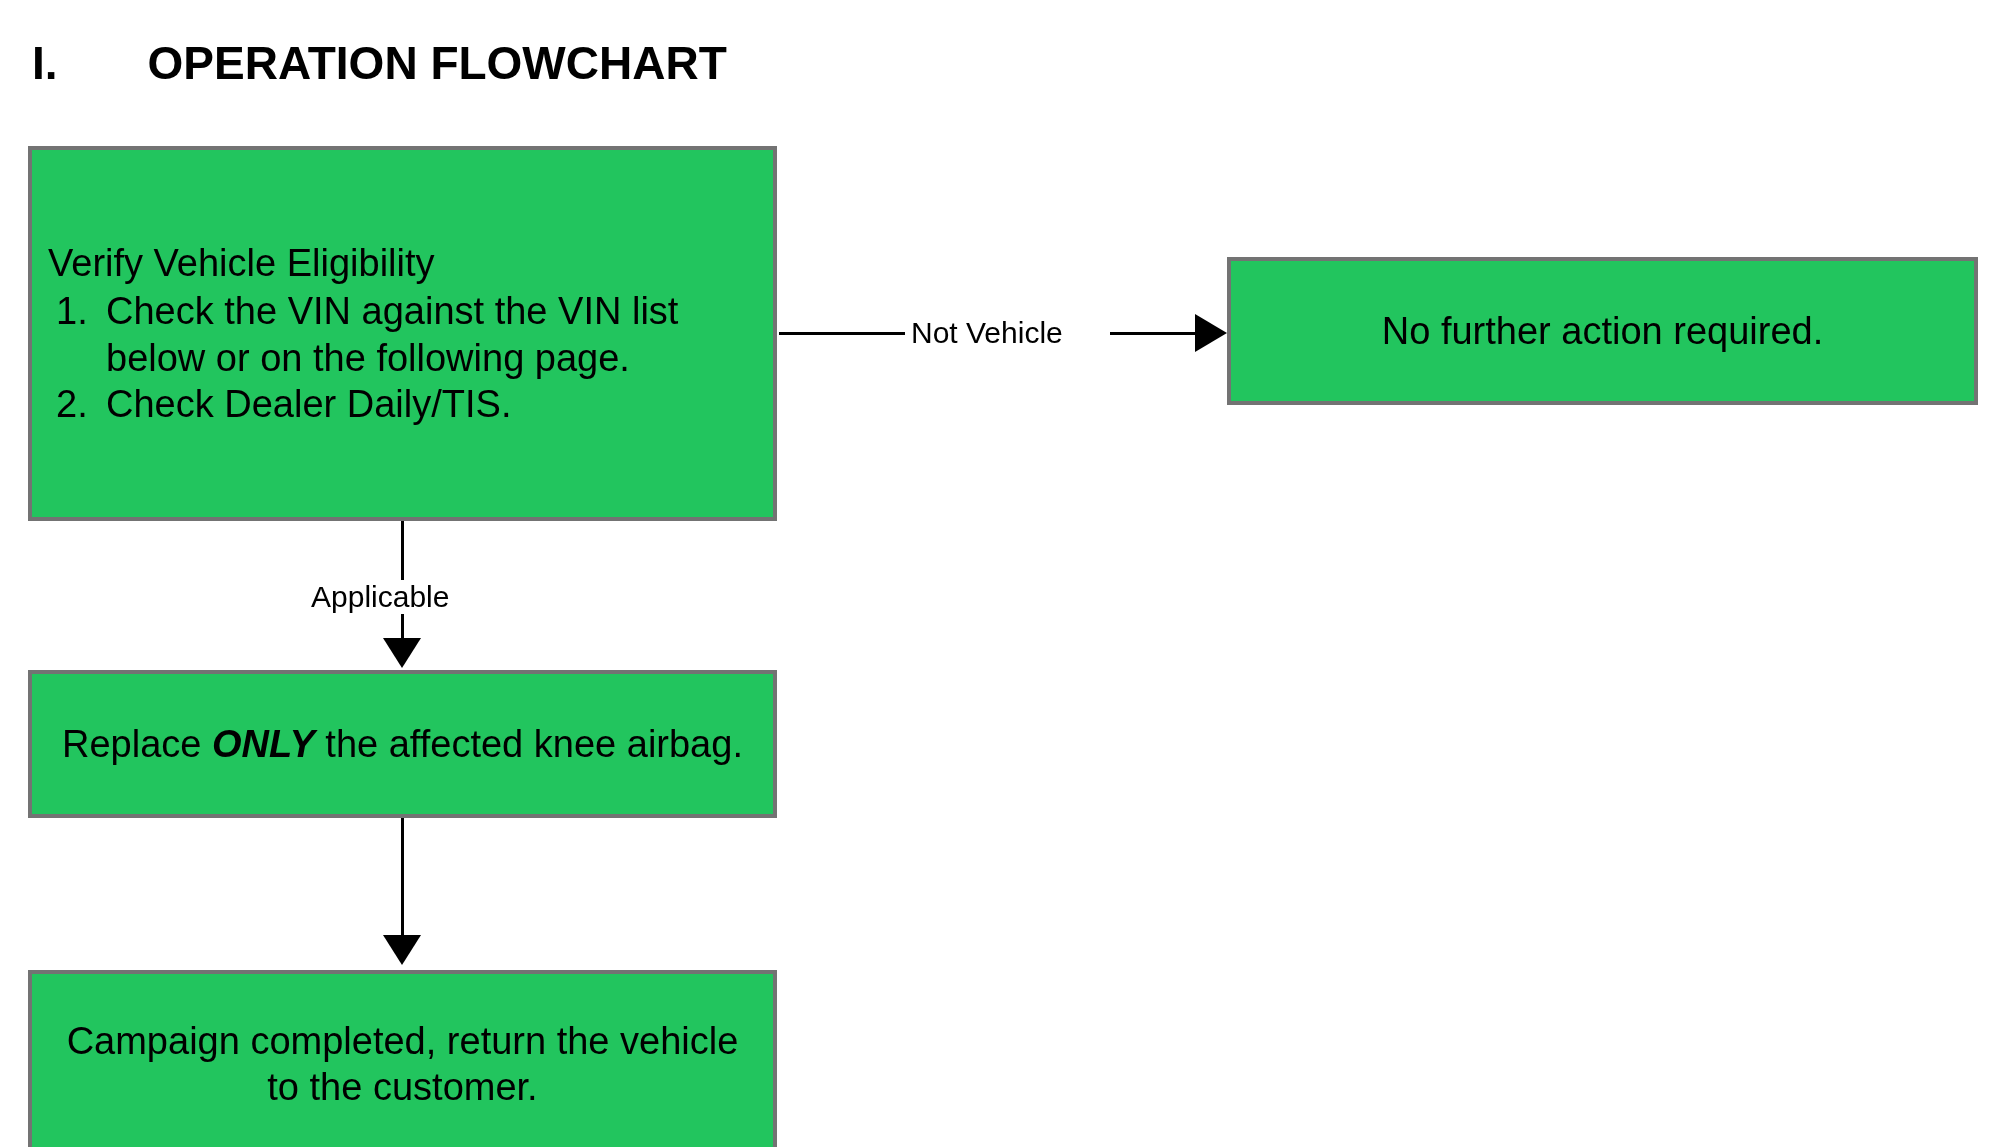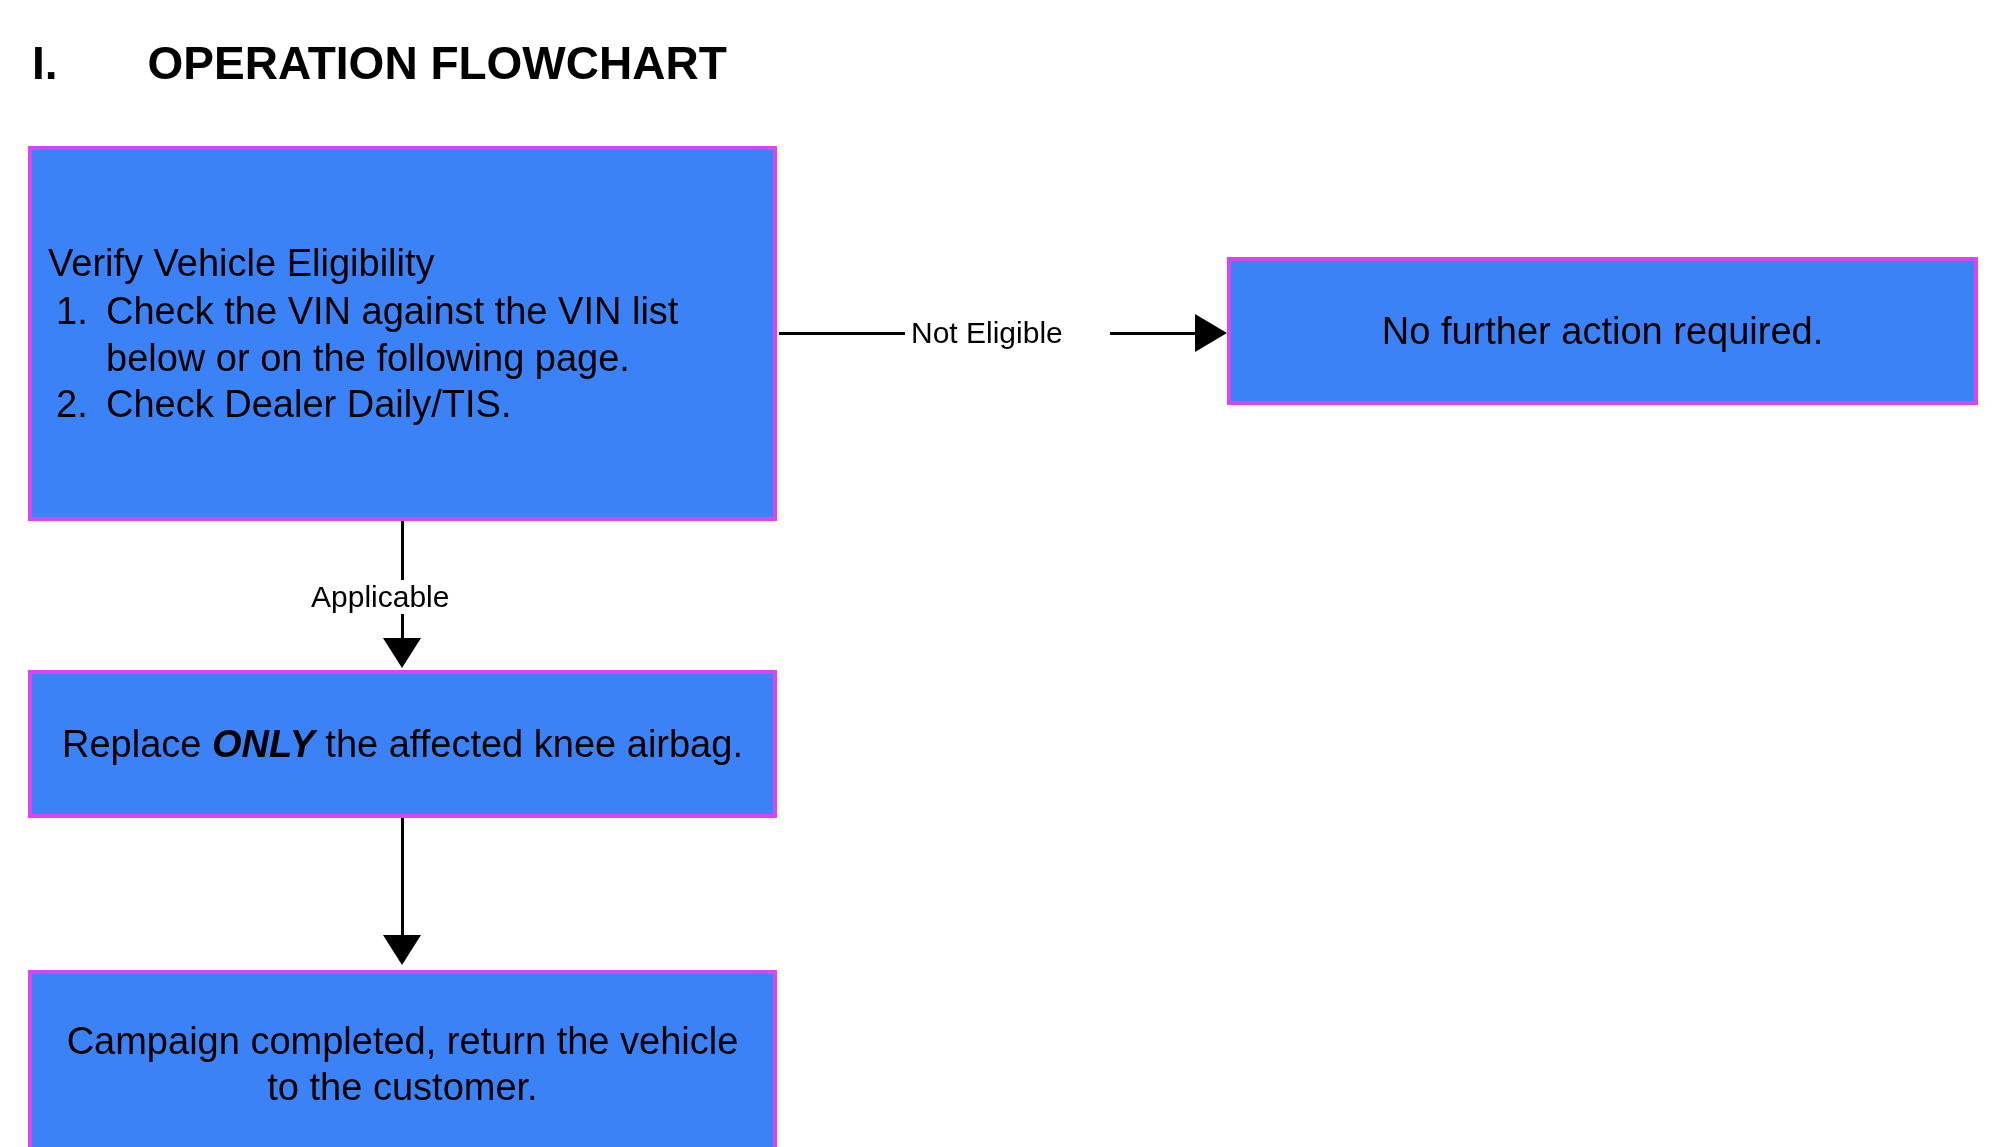--- a/index.html
+++ b/index.html
@@ -32,22 +32,22 @@
     line-height: 56px;
     margin-top: 27px;
   }
   .heading .numeral { display: inline; }
   .heading .gap { display: inline-block; width: 90px; }
 
   
   .fbox {
     position: absolute;
     box-sizing: border-box;
-    border: 4px solid #d946ef;
-    background: #3b82f6;
+    border: 4px solid #737373;
+    background: #22c55e;
     display: flex;
     align-items: center;
     font-size: 38px;
     line-height: 1.22;
   }
   .fbox.center {
     justify-content: center;
     text-align: center;
   }
   .fbox.left {
@@ -173,21 +173,21 @@
         </li>
         <li>
           <span class="marker">2.</span>
           <span>Check Dealer Daily/TIS.</span>
         </li>
       </ol>
     </div>
   </div>
 
   <div class="hline" id="line-not-eligible-a"></div>
-  <div class="edge-label" id="label-not-eligible">Not Eligible</div>
+  <div class="edge-label" id="label-not-eligible">Not Vehicle</div>
   <div class="hline" id="line-not-eligible-b"></div>
   <div class="arrow-right" id="arrow-not-eligible"></div>
 
   <div class="fbox center" id="box-no-action">
     <div class="inner">No further action required.</div>
   </div>
 
   <div class="vline" id="line-applicable-a"></div>
   <div class="edge-label" id="label-applicable">Applicable</div>
   <div class="vline" id="line-applicable-b"></div>

